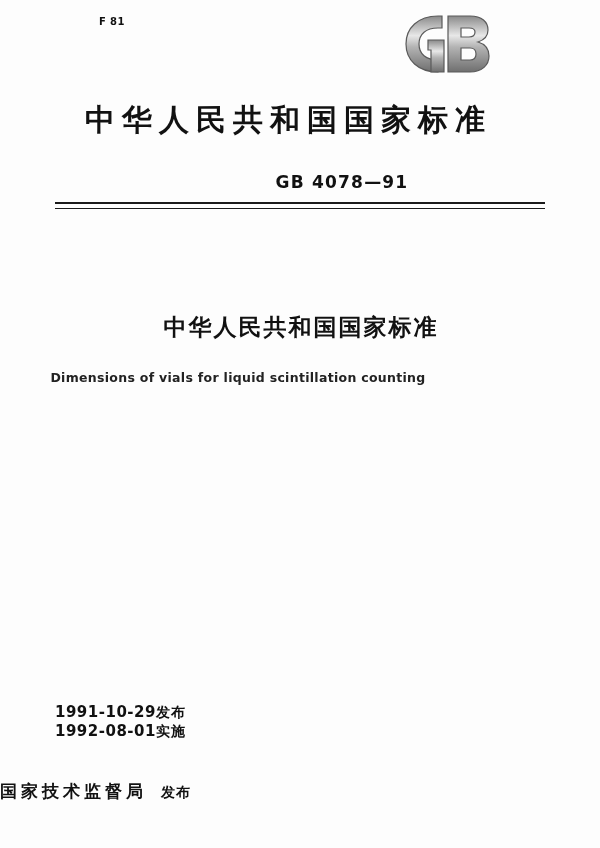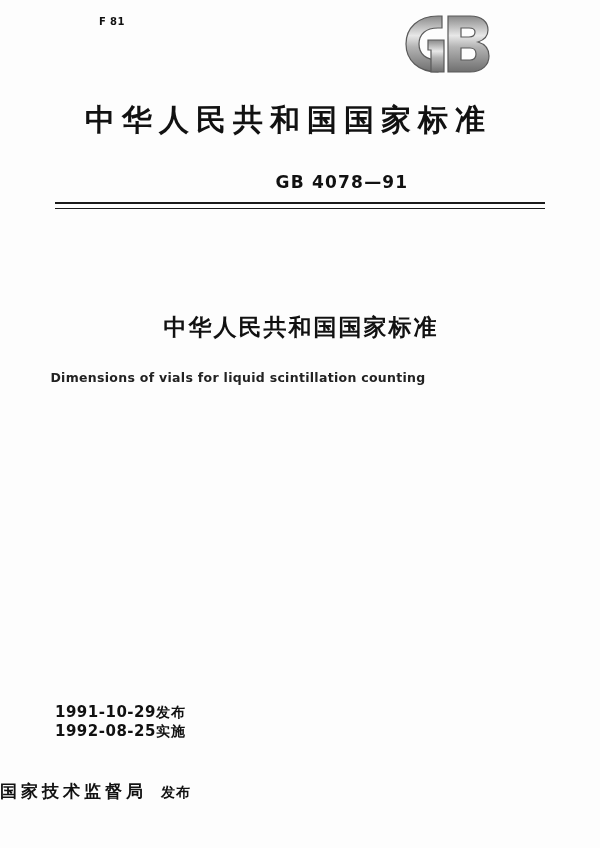--- a/index.html
+++ b/index.html
@@ -212,21 +212,21 @@
   <div class="rule rule-bottom"></div>
 
   <div class="subject-cn">中华人民共和国国家标准</div>
   <div class="subject-en">Dimensions of vials for liquid scintillation counting</div>
 
   <div class="date-row">
     <div class="date-item">
       <span>1991-10-29</span><span class="cn">发布</span>
     </div>
     <div class="date-item">
-      <span>1992-08-25</span><span class="cn">实施</span>
+      <span>1992-08-01</span><span class="cn">实施</span>
     </div>
   </div>
 
   <div class="issuer">
     <span>国家技术监督局</span><span class="verb">发布</span>
   </div>
 
 </div>
 
 </body></html>

